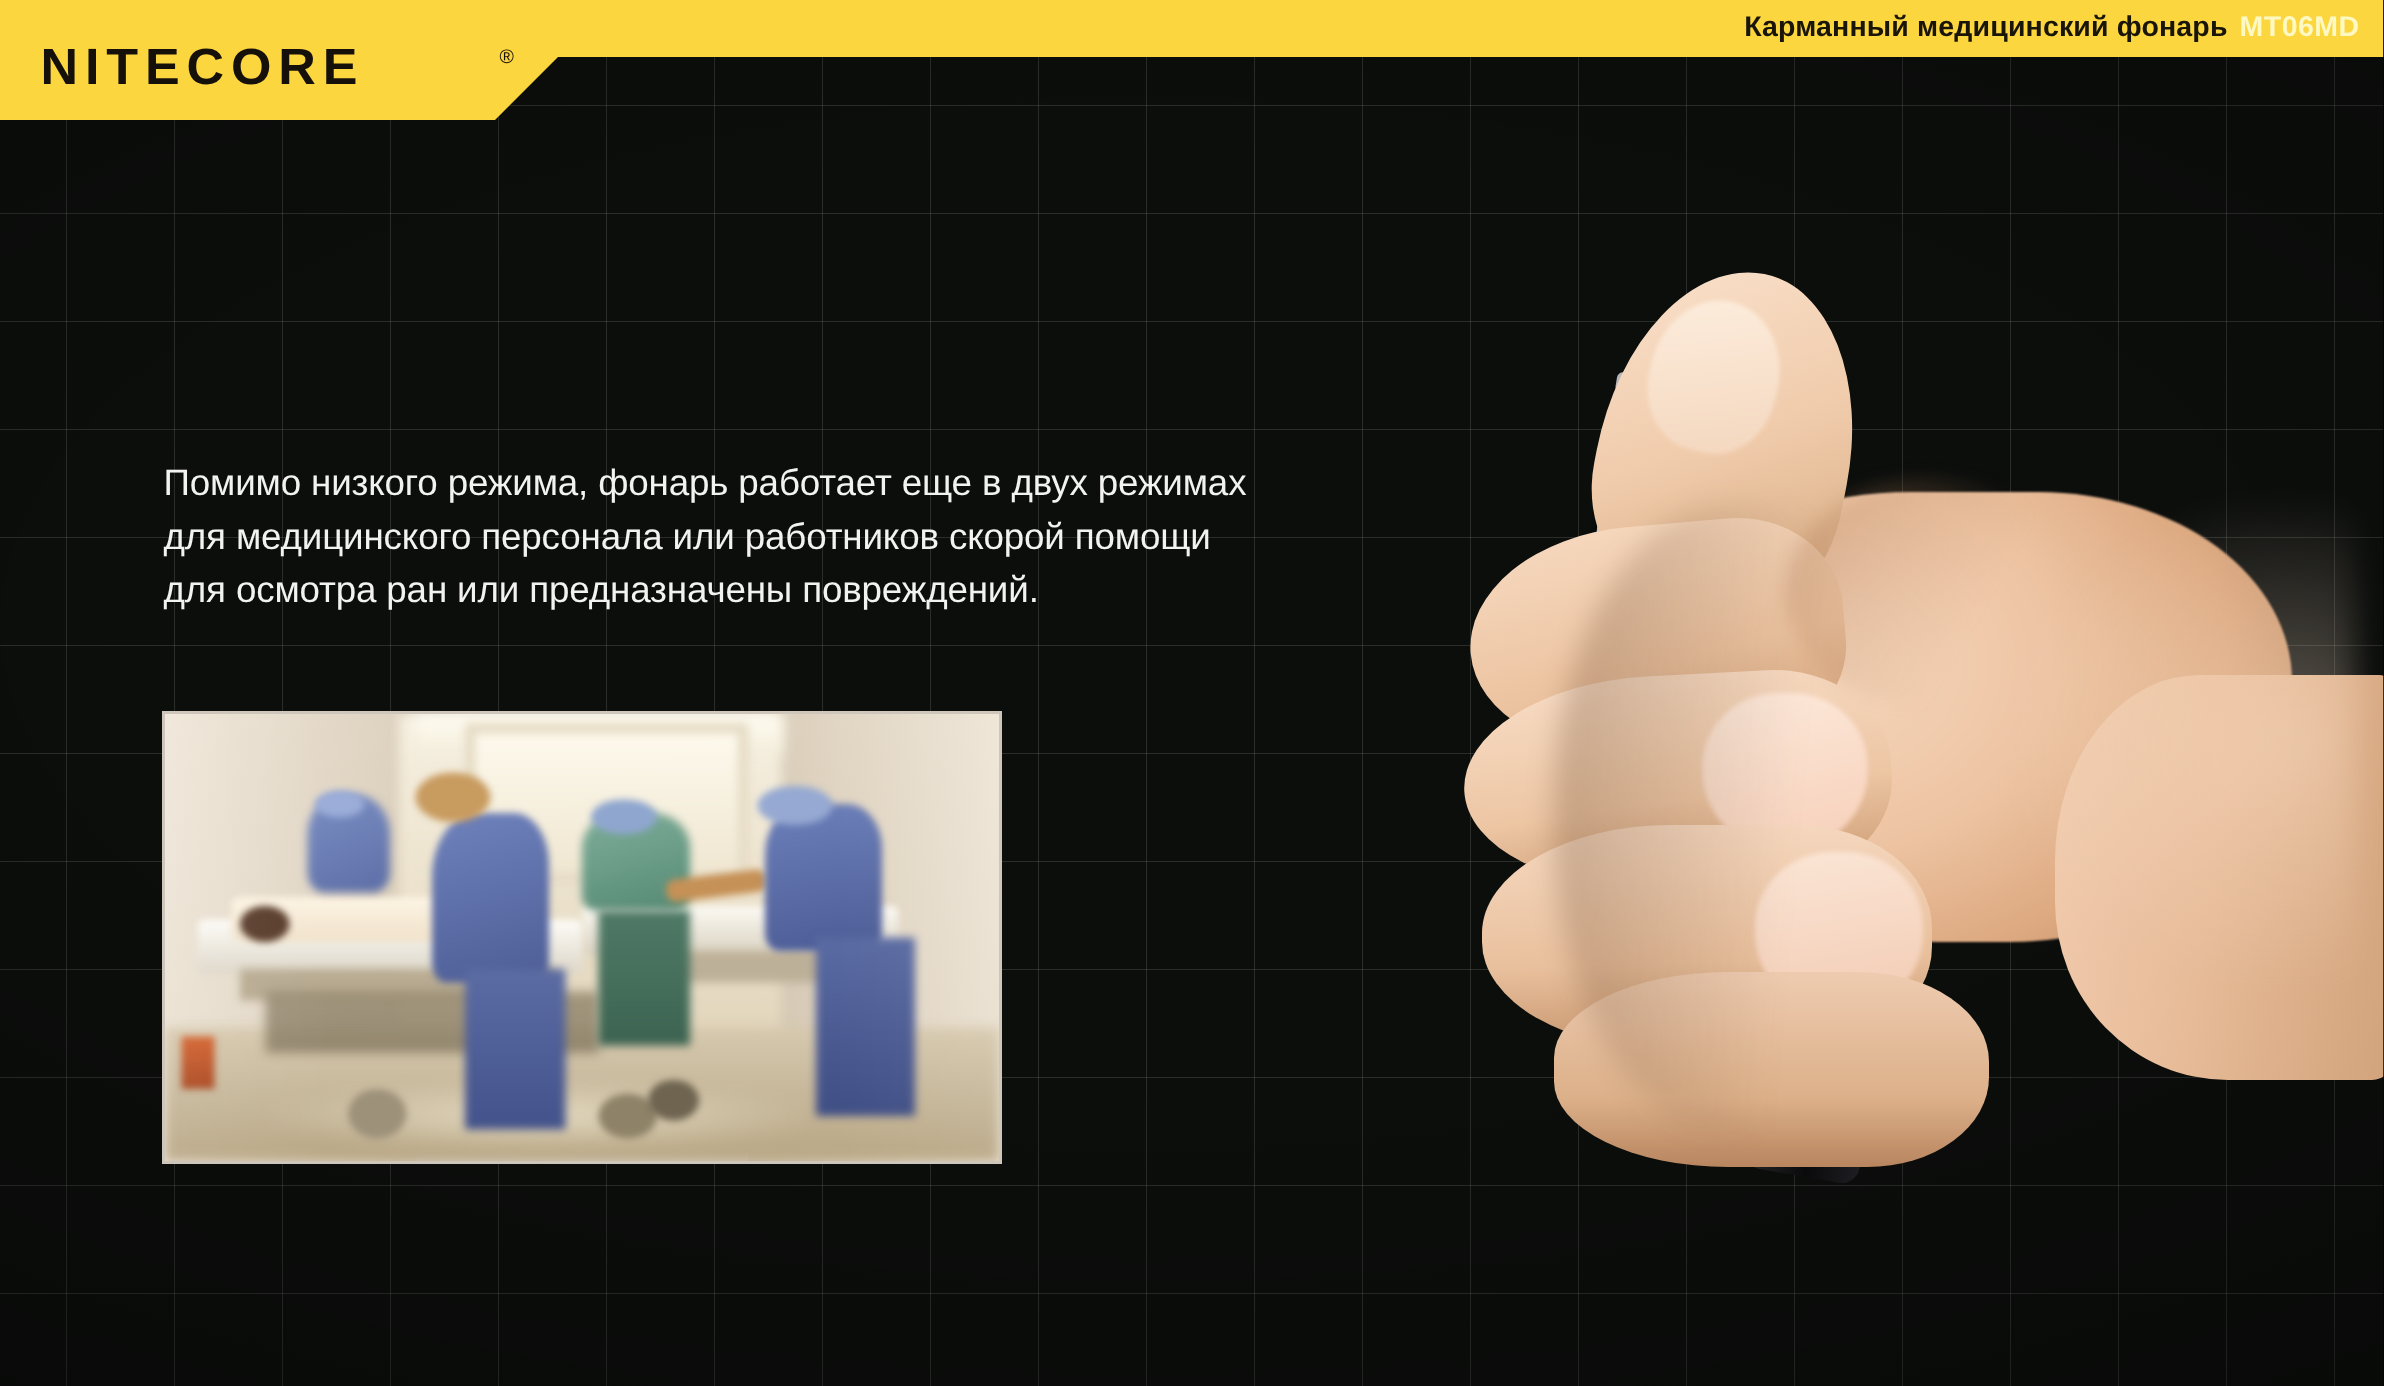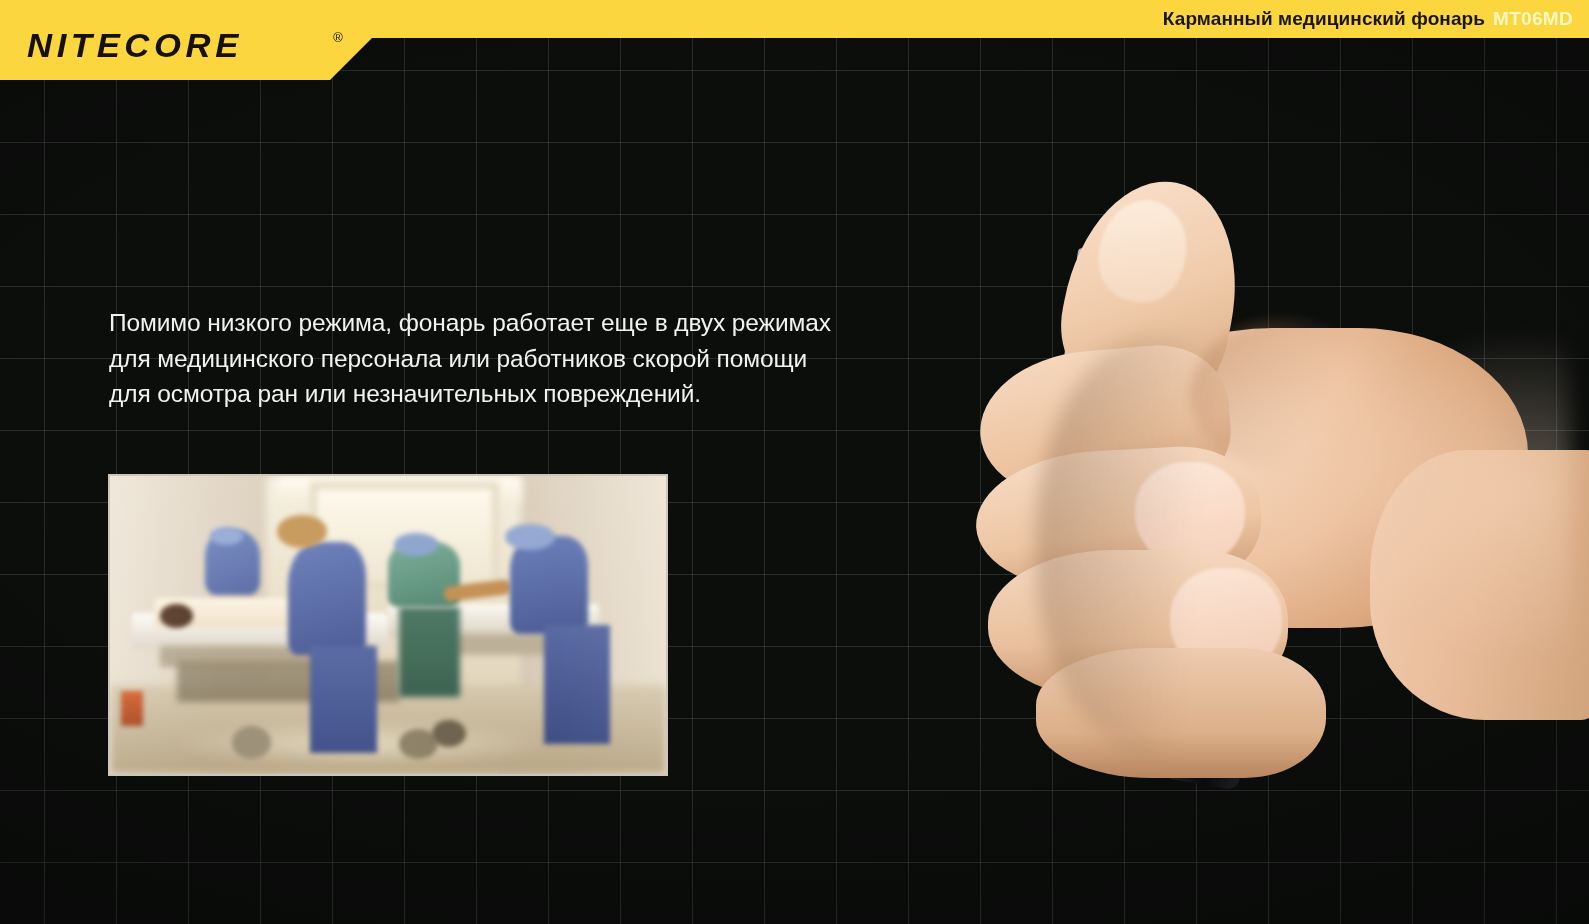--- a/index.html
+++ b/index.html
@@ -52,21 +52,20 @@
     color:#fef9c3;
     margin-left:8px;
     letter-spacing:0.3px;
   }
   
   .logo-block {
     position:absolute; top:0; left:0;
     width:372px; height:80px;
     background:#fbd63f;
     clip-path:polygon(0 0, 372px 0, 372px 38px, 330px 80px, 0 80px);
-    font-style:italic;
   }
   .logo-wordmark {
     position:absolute;
     left:27px; top:26px;
     font-family:"Liberation Sans", sans-serif;
     font-size:34px;
     font-weight:bold;
     letter-spacing:4.5px;
     color:#15100a;
     transform:scaleX(1.02);
@@ -384,21 +383,21 @@
     <div class="hd finger4"></div>
     <div class="hd knuckle-ridge"></div>
     <div class="hd palm-shadow"></div>
     <div class="hd hand-edge-shadow"></div>
   </div>
 
 
   <div class="body-copy">
     <span>Помимо низкого режима, фонарь работает еще в двух режимах</span>
     <span>для медицинского персонала или работников скорой помощи</span>
-    <span>для осмотра ран или незначительных повреждений.</span>
+    <span>для осмотра ран или предназначены повреждений.</span>
   </div>
 
   <div class="photo-frame">
     <div class="ph ph-wall-l"></div>
     <div class="ph ph-wall-r"></div>
     <div class="ph ph-corridor"></div>
     <div class="ph ph-ceiling"></div>
     <div class="ph ph-doorframe"></div>
     <div class="ph ph-floor"></div>
     <div class="ph ph-floorshine"></div>

